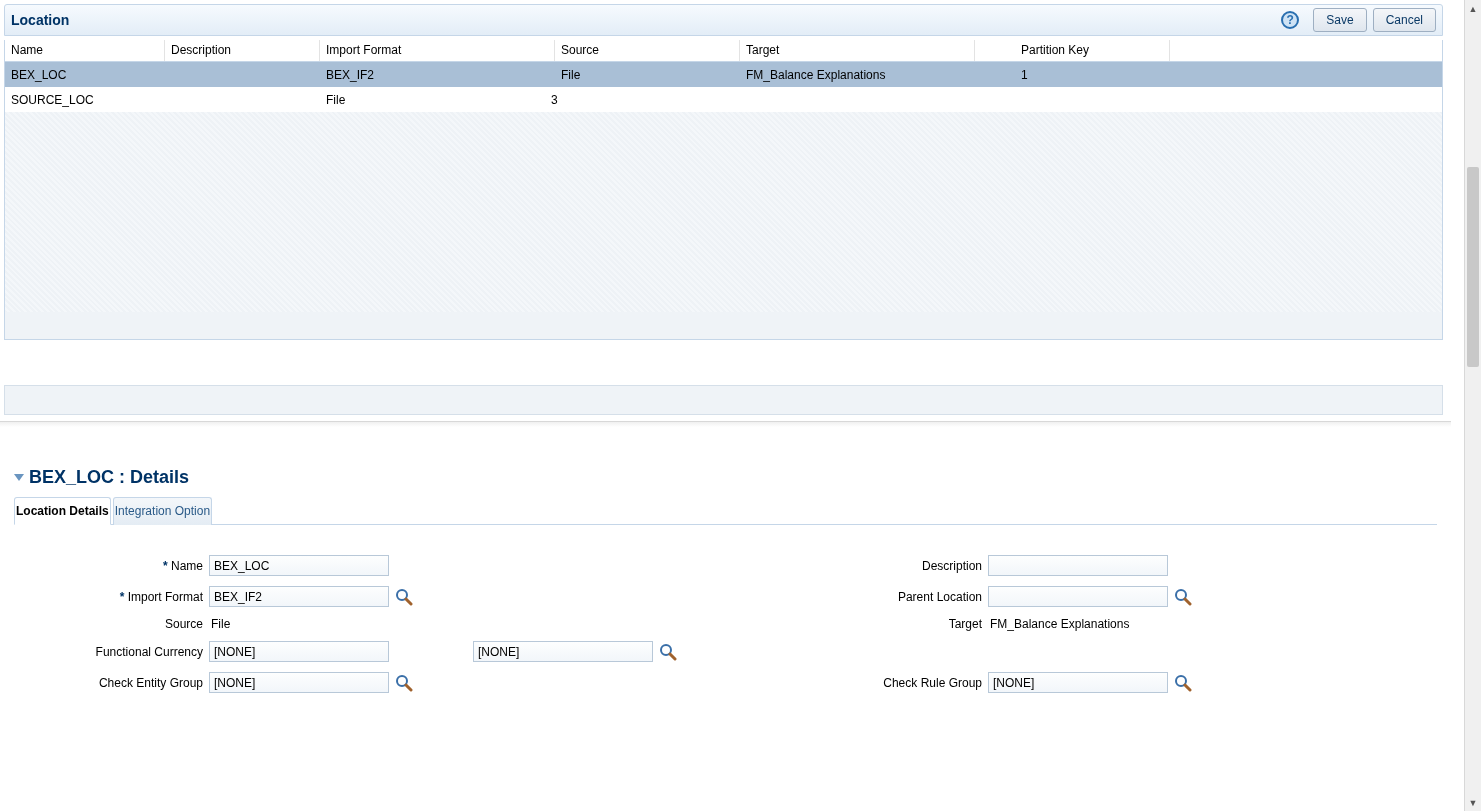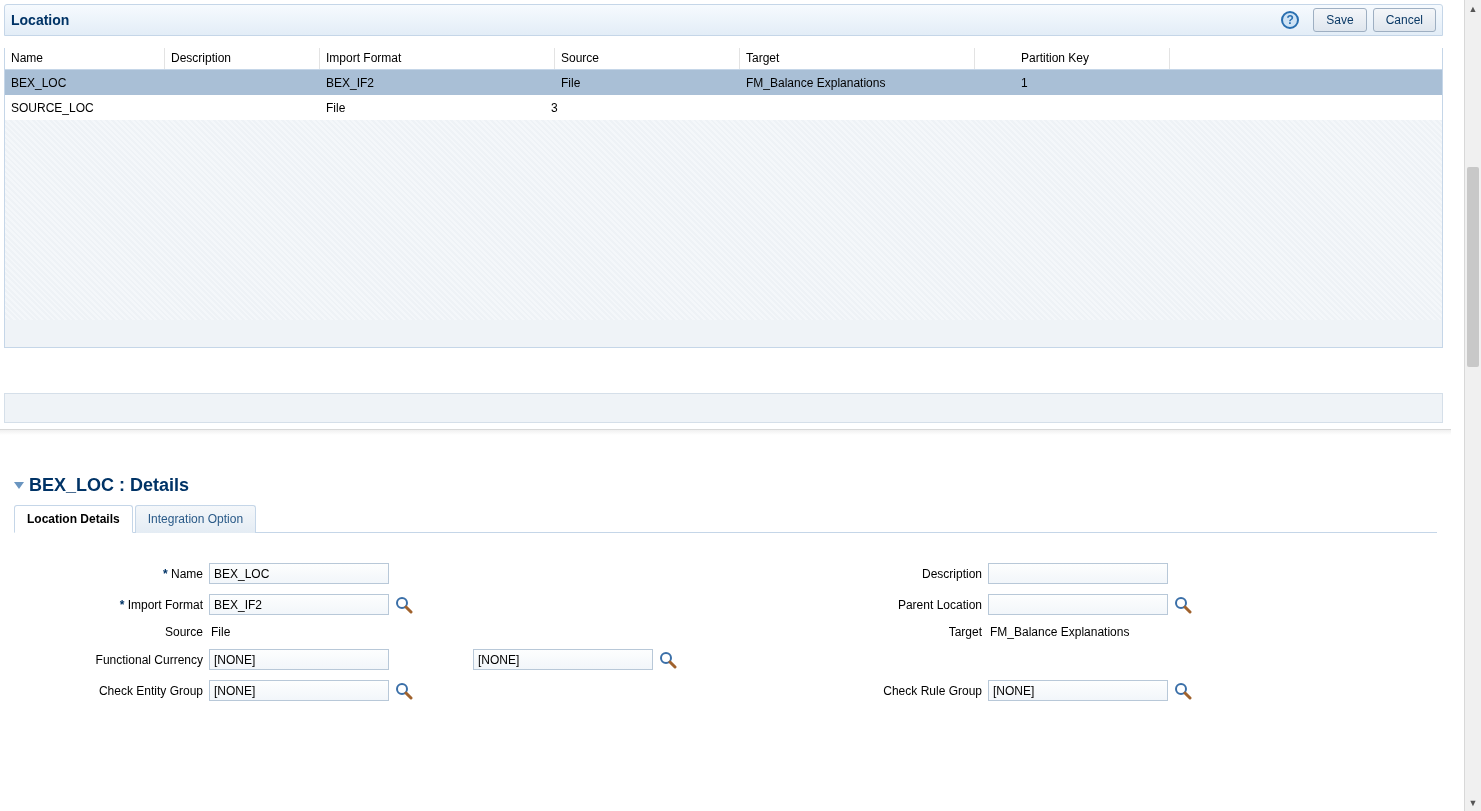--- a/index.html
+++ b/index.html
@@ -48,21 +48,21 @@
 
   
   .header-bar {
     height: 32px;
     background: linear-gradient(#f6fafe, #e3edf7);
     border: 1px solid #c5d6e8;
     border-radius: 3px 3px 0 0;
     display: flex;
     align-items: center;
     padding: 0 6px;
-    margin: 4px 8px 12px 4px;
+    margin: 4px 8px 4px 4px;
   }
   .header-title {
     color: #003366;
     font-weight: bold;
     font-size: 14px;
     flex: 1;
   }
   .help-icon {
     width: 18px; height: 18px;
     border-radius: 50%;
@@ -167,21 +167,21 @@
     transform: rotate(0deg);
     display: inline-block;
   }
   .tabs {
     margin-top: 8px;
     border-bottom: 1px solid #c5d6e8;
     display: flex;
     gap: 2px;
   }
   .tab {
-    padding: 6px 12px;
+    padding: 6px 1px;
     border: 1px solid #c5d6e8;
     border-bottom: none;
     background: linear-gradient(#f4f7fa, #e4ecf4);
     border-radius: 3px 3px 0 0;
     color: #2a5a88;
     cursor: pointer;
     position: relative;
     top: 1px;
   }
   .tab.active {

